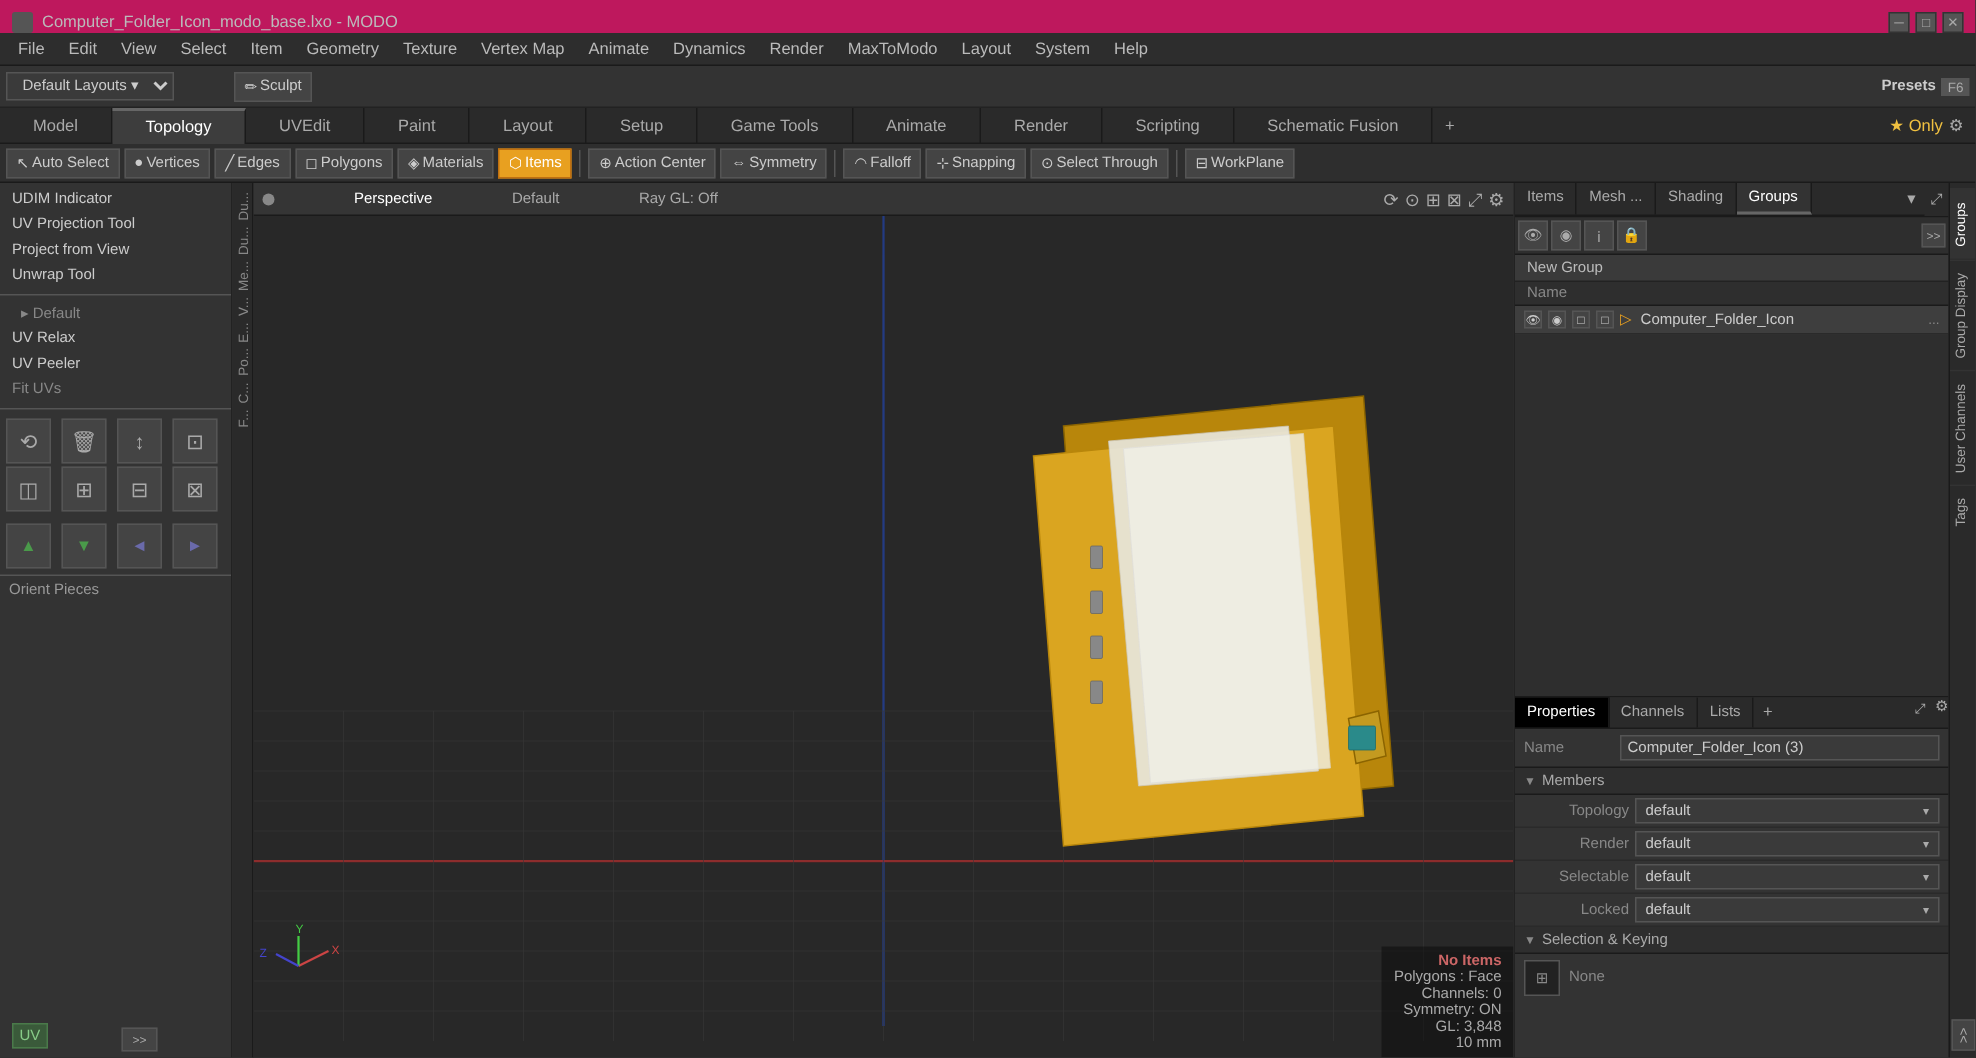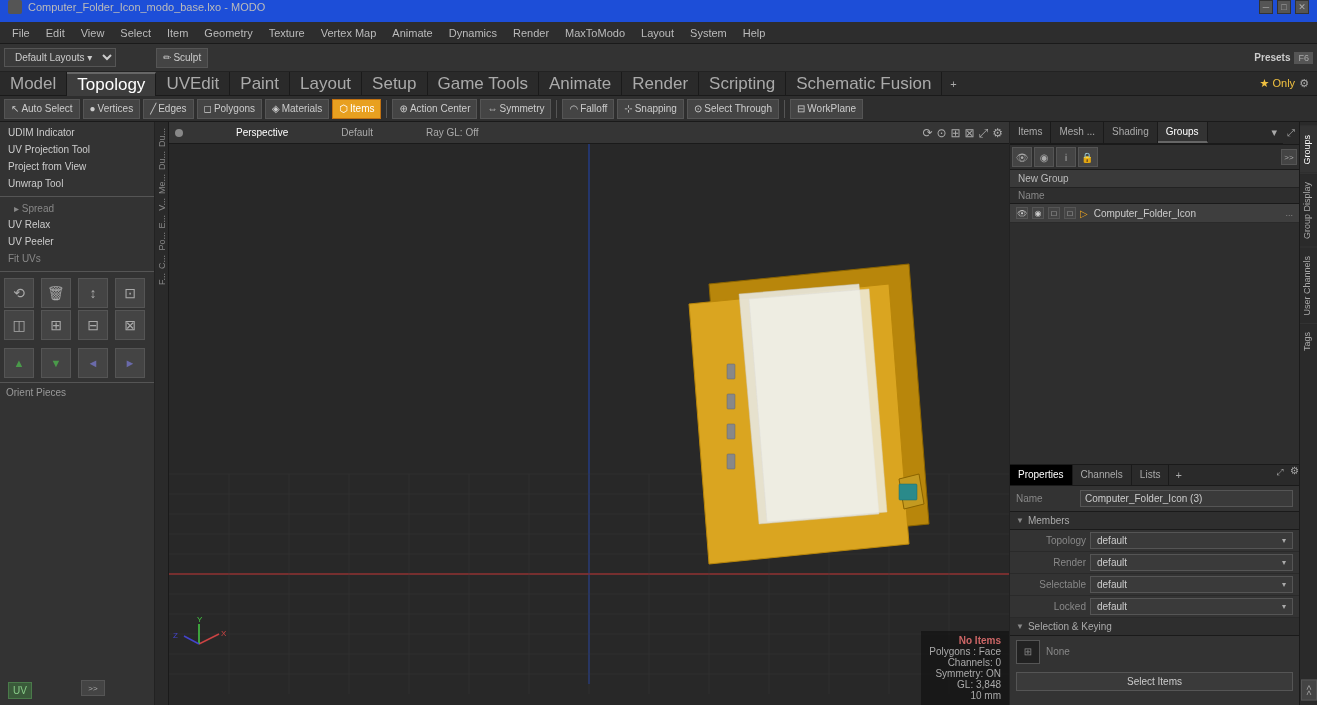--- a/index.html
+++ b/index.html
@@ -1,36 +1,36 @@
 <!DOCTYPE html>
 <html><head>
   <meta charset="utf-8">
   <style>
     * { margin: 0; padding: 0; box-sizing: border-box; }
     body { width: 1317px; height: 705px; overflow: hidden; background: #3a3a3a; font-family: Arial, sans-serif; font-size: 11px; color: #ccc; }
 
     
-    #titlebar { background: #1d4ed8; height: 22px; display: flex; align-items: flex-start; padding: 0 8px; justify-content: space-between; }
+    #titlebar { background: #be185d; height: 22px; display: flex; align-items: flex-end; padding: 0 8px; justify-content: space-between; }
     #titlebar-left { display: flex; align-items: center; gap: 6px; }
     #titlebar-icon { width: 14px; height: 14px; background: #555; border-radius: 2px; }
     #titlebar-title { color: #bbb; font-size: 11px; }
     #titlebar-controls { display: flex; gap: 4px; }
     .titlebar-btn { width: 14px; height: 14px; background: #555; border: 1px solid #333; cursor: pointer; display: flex; align-items: center; justify-content: center; font-size: 9px; color: #aaa; }
 
     
     #menubar { background: #2d2d2d; height: 22px; display: flex; align-items: center; padding: 0 4px; border-bottom: 1px solid #1a1a1a; }
     .menu-item { padding: 2px 8px; color: #bbb; cursor: pointer; font-size: 11px; }
 
     
     #toolbar-strip { background: #333; height: 28px; display: flex; align-items: center; padding: 0 4px; border-bottom: 1px solid #222; gap: 16px; }
     #default-layouts { background: #3a3a3a; border: 1px solid #555; color: #ccc; padding: 2px 6px; font-size: 10px; }
 
     
     #mode-tabs { background: #2a2a2a; height: 24px; display: flex; align-items: center; border-bottom: 1px solid #1a1a1a; }
-    .mode-tab { padding: 4px 10px; color: #aaa; cursor: pointer; font-size: 17px; border-right: 1px solid #1a1a1a; height: 24px; display: flex; align-items: center; }
+    .mode-tab { padding: 4px 22px; color: #aaa; cursor: pointer; font-size: 11px; border-right: 1px solid #1a1a1a; height: 24px; display: flex; align-items: center; }
     .mode-tab.active { background: #3d3d3d; color: #fff; border-top: 2px solid #666; }
     .mode-tab-add { padding: 4px 8px; color: #aaa; cursor: pointer; }
     #mode-right { margin-left: auto; display: flex; align-items: center; gap: 4px; padding-right: 8px; }
     .star-only { color: #f0c040; font-size: 11px; }
     .gear-icon-sm { color: #aaa; cursor: pointer; }
 
     
     #tool-bar { background: #2e2e2e; height: 26px; display: flex; align-items: center; padding: 0 4px; border-bottom: 1px solid #1a1a1a; gap: 3px; }
     .tool-btn { background: #444; border: 1px solid #555; color: #ccc; padding: 2px 6px; font-size: 10px; cursor: pointer; height: 20px; display: flex; align-items: center; gap: 2px; }
     .tool-btn.active { background: #e8a020; color: #fff; border-color: #c07010; }
@@ -237,21 +237,21 @@
 
   <div id="left-panel">
     <div class="left-tool-section">
       <div class="left-tool-item">UDIM Indicator</div>
       <div class="left-tool-item">UV Projection Tool</div>
       <div class="left-tool-item">Project from View</div>
       <div class="left-tool-item">Unwrap Tool</div>
     </div>
     <div class="left-tool-divider"></div>
     <div class="left-tool-section">
-      <div class="left-tool-item" style="color:#888;font-size:10px;padding:2px 12px;">▸ Spread</div>
+      <div class="left-tool-item" style="color:#888;font-size:10px;padding:2px 12px;">▸ Default</div>
       <div class="left-tool-item">UV Relax</div>
       <div class="left-tool-item">UV Peeler</div>
       <div class="left-tool-item" style="color:#888;font-size:10px;">Fit UVs</div>
     </div>
     <div class="left-tool-divider"></div>
     <div id="left-icons-grid">
       <div class="left-icon-btn">⟲</div>
       <div class="left-icon-btn">🗑</div>
       <div class="left-icon-btn">↕</div>
       <div class="left-icon-btn">⊡</div>
@@ -262,21 +262,21 @@
     </div>
     <div id="left-arrows">
       <div class="arrow-btn" style="color:#4a9a4a;">▲</div>
       <div class="arrow-btn" style="color:#4a9a4a;">▼</div>
       <div class="arrow-btn" style="color:#6a6aaa;">◄</div>
       <div class="arrow-btn" style="color:#6a6aaa;">►</div>
     </div>
     <div id="orient-pieces">
       <span>Orient Pieces</span>
     </div>
-    <div style="display:flex;justify-content:space-between;align-items:flex-start;padding:2px 4px;margin-top:auto;">
+    <div style="display:flex;justify-content:space-between;align-items:flex-end;padding:2px 4px;margin-top:auto;">
       <div id="uv-btn">UV</div>
       <div id="expand-btn">&gt;&gt;</div>
     </div>
   </div>
 
   <div id="vertical-strip">
     <div class="vertical-text">Du...</div>
     <div class="vertical-text">Du...</div>
     <div class="vertical-text">Me...</div>
     <div class="vertical-text">V...</div>
@@ -478,21 +478,20 @@
       <div id="selection-keying">
         <span class="section-arrow">▼</span>
         <span>Selection &amp; Keying</span>
       </div>
       <div id="keying-content">
         <div class="keying-icon">
           <span>⊞</span>
         </div>
         <span id="none-label">None</span>
       </div>
-      <button id="select-items-btn">Select Items</button>
     </div>
   </div>
 
   <div id="right-side-tabs">
     <div class="side-tab-label active">Groups</div>
     <div class="side-tab-label">Group Display</div>
     <div class="side-tab-label">User Channels</div>
     <div class="side-tab-label">Tags</div>
     <div style="margin-top:auto;padding-bottom:4px;">
       <div style="writing-mode:vertical-rl;transform:rotate(180deg);font-size:9px;color:#aaa;cursor:pointer;padding:4px 2px;background:#444;border:1px solid #555;">&gt;&gt;</div>

